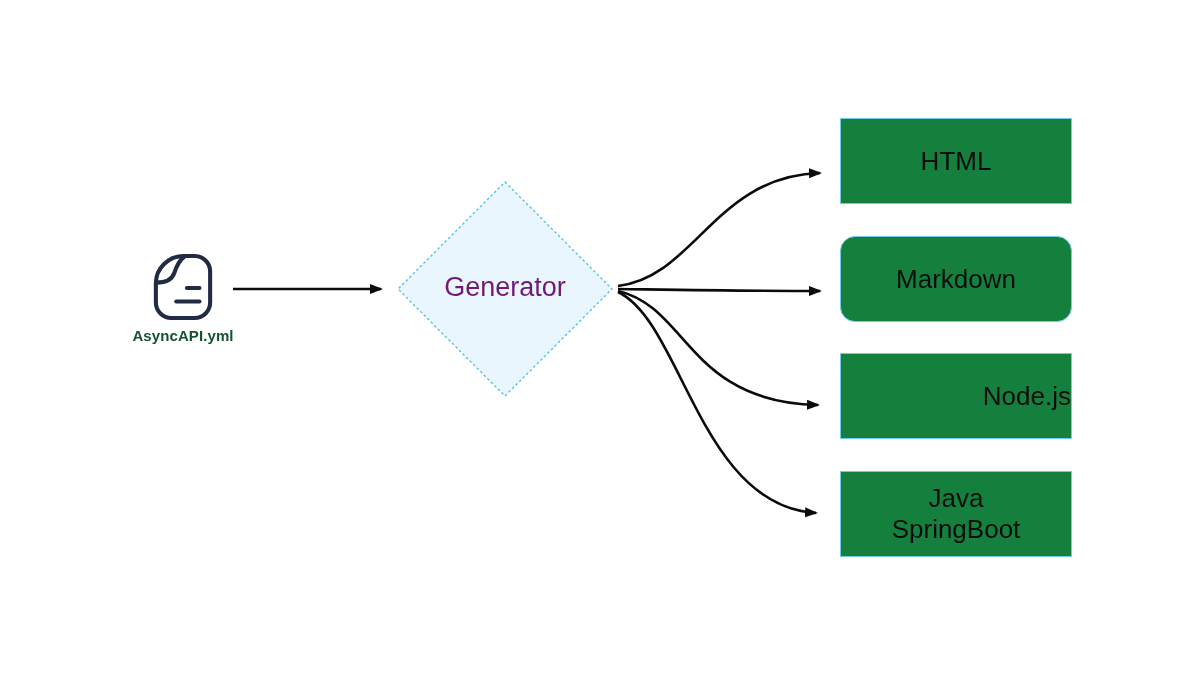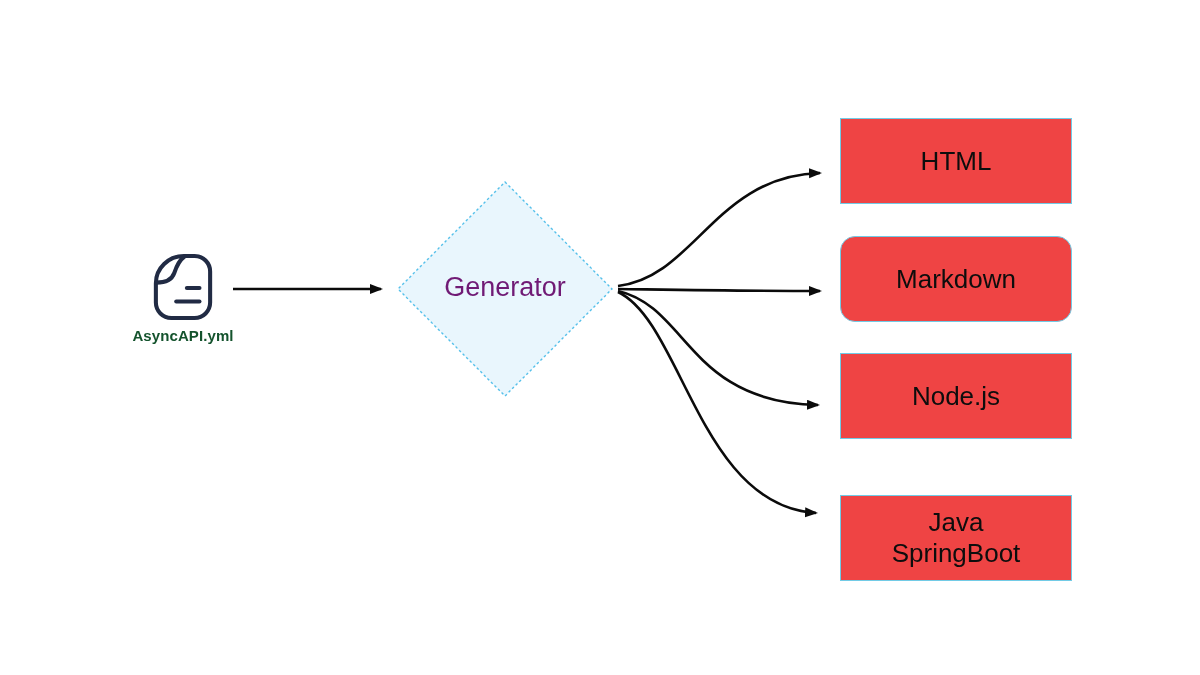--- a/index.html
+++ b/index.html
@@ -15,28 +15,28 @@
     font-size:15px;font-weight:700;color:#14532d;letter-spacing:.1px;
   }
 
   .generator-label{
     position:absolute;left:398px;top:272px;width:214px;text-align:center;
     font-size:27px;font-weight:400;color:#701a75;
   }
 
   .out-box{
     position:absolute;left:840px;width:232px;height:86px;box-sizing:border-box;
-    background:#ef4444;border:1.6px solid #72cbe6;
+    background:#15803d;border:1.6px solid #72cbe6;
     display:flex;align-items:center;justify-content:center;text-align:center;
     font-size:26px;font-weight:400;color:#0d0d0d;line-height:31px;white-space:pre-line;
   }
   .out-box.b0{top:118px;}
   .out-box.b1{top:236px;border-radius:15px;}
-  .out-box.b2{top:353px;}
-  .out-box.b3{top:471px;margin-top:24px;}
+  .out-box.b2{top:353px;justify-content:flex-end;}
+  .out-box.b3{top:471px;}
 </style>
 </head>
 <body>
 
 <div class="canvas">
 
   <svg class="overlay" viewBox="0 0 1200 675" aria-hidden="true">
     <defs>
       <marker id="ah" markerUnits="userSpaceOnUse" markerWidth="14" markerHeight="12" refX="11" refY="5" orient="auto">
         <path d="M0,0 L13,5 L0,10 Z" fill="#0b0b0b"></path>

